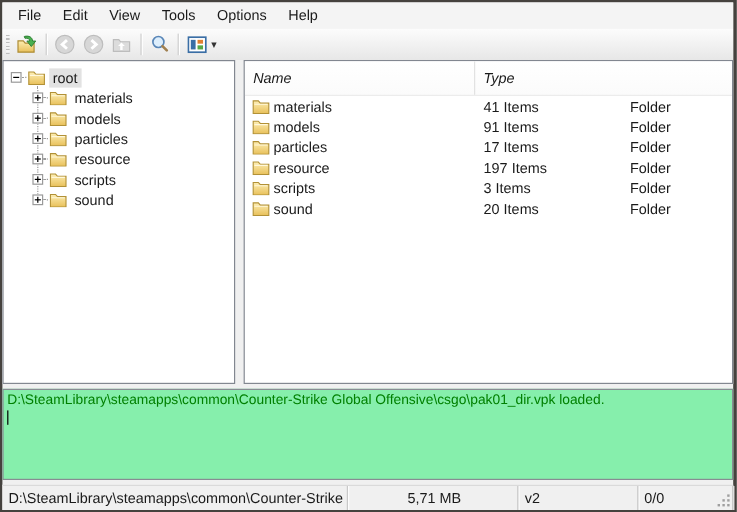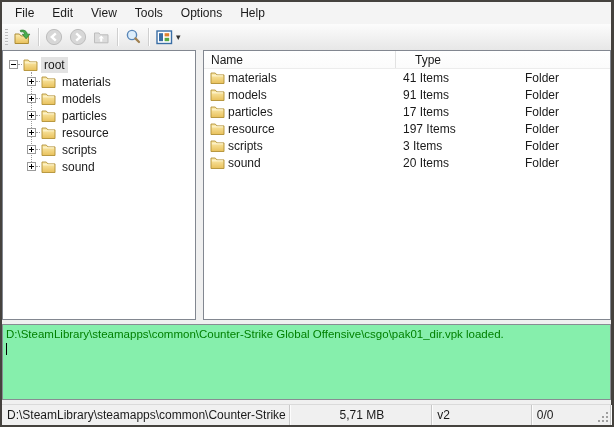--- a/index.html
+++ b/index.html
@@ -42,27 +42,27 @@
   .expander::before { content:""; position:absolute; left:1px; right:1px; top:3px;
     height:1px; background:#000; }
   .expander.plus::after { content:""; position:absolute; top:1px; bottom:1px;
     left:3px; width:1px; background:#000; }
   .h-stub { width:4px; height:0; border-top:1px dotted #9a9a9a; flex:none; }
   .folder-icon { width:15px; height:13px; flex:none; margin:0 3px 0 1px; }
   .tree-label { padding:1px 3px; white-space:nowrap; }
   .tree-label.selected { background:#e2e2e2; }
 
   
-  .list-header { display:flex; height:18px; align-items:center;
+  .list-header { display:flex; height:29px; align-items:center;
     background:linear-gradient(#ffffff,#fbfbfb); border-bottom:1px solid #ececec;
-    cursor:default; }
+    cursor:default;font-style:italic; }
   .hcell { height:100%; display:flex; align-items:center; padding-left:7px; }
   .hcell-name { width:192px; border-right:1px solid #e2e2e2; }
   .hcell-size { width:122px; border-right:1px solid #e2e2e2; }
-  .hcell-type { flex:1;margin-left:12px; }
+  .hcell-type { flex:1; }
   .list-row { display:flex; align-items:center; height:17px; cursor:default; }
   .cell { white-space:nowrap; overflow:hidden; }
   .cell-name { width:192px; display:flex; align-items:center; padding-left:5px; }
   .cell-size { width:122px; padding-left:7px; }
   .cell-type { flex:1; padding-left:7px; }
 
   
   .console { position:absolute; left:0; top:322px; right:0; height:76px;
     background:#86efac; border:1px solid #888c93; padding:2px 3px;
     font-size:11.5px; line-height:14px; cursor:text; }

